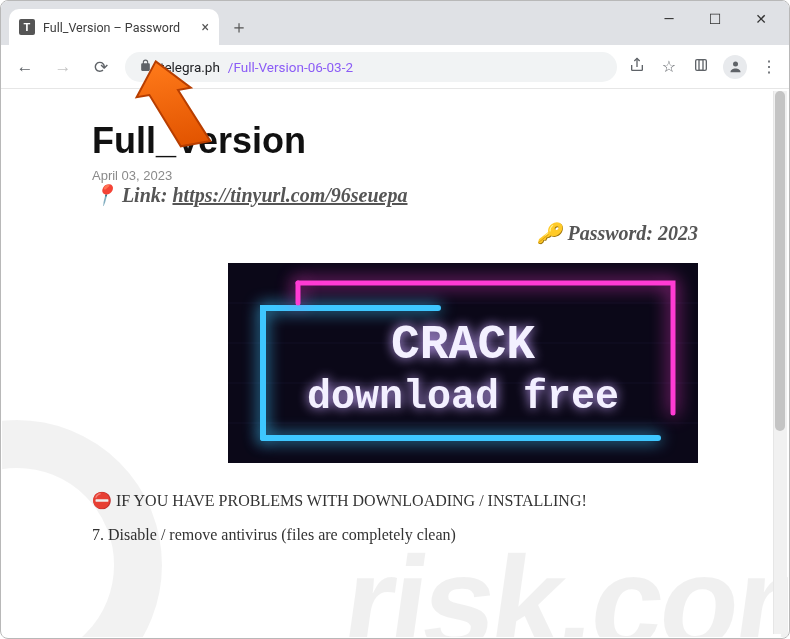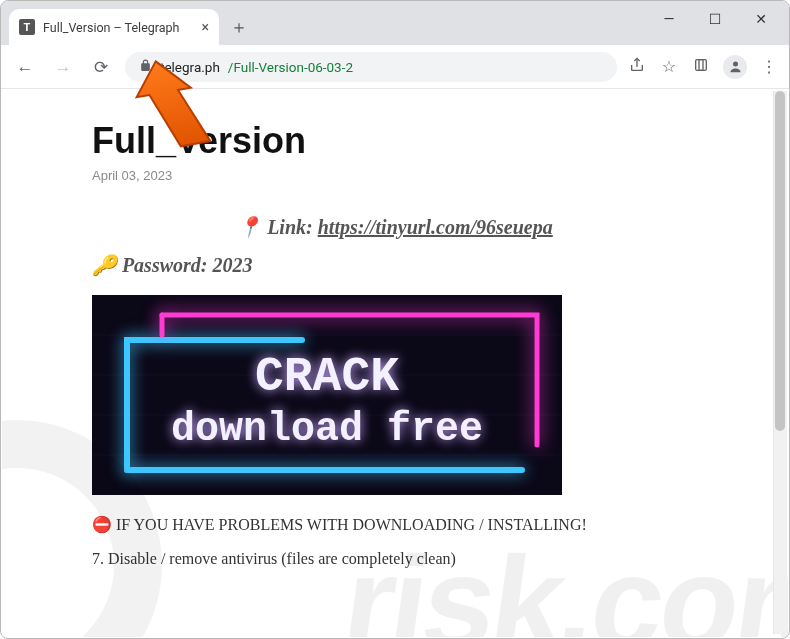--- a/index.html
+++ b/index.html
@@ -53,42 +53,42 @@
     .omnibox {
       flex:1; height:30px;
       background:#f1f3f4;
       border-radius:15px;
       display:flex; align-items:center;
       padding:0 14px; gap:8px;
       font-size:13.5px; color:#5f6368;
     }
     .omnibox .lock-icon { font-size:13px; color:#5f6368; }
     .omnibox .url-host { color:#202124; }
-    .omnibox .url-path { color:#15803d; }
+    .omnibox .url-path { color:#8b5cf6; }
     .toolbar-right { display:flex; gap:12px; align-items:center; }
     .toolbar-right .icon { color:#5f6368; font-size:16px; width:20px; text-align:center; }
     .avatar-btn { width:24px;height:24px;border-radius:50%;background:#e8eaed;display:flex;align-items:center;justify-content:center;color:#5f6368;font-size:14px; }
     
     .viewport {
       position:absolute; top:89px; left:1px; right:1px; bottom:1px;
       background:#fff;
       overflow:hidden;
     }
     .content {
       padding: 30px 90px 0 90px;
       font-family: Georgia, 'Times New Roman', serif;
       color:#222;
     }
     .page-title { font-size:36px; font-weight:700; color:#111; font-family: -apple-system, "Segoe UI", sans-serif; }
     .page-date { font-size:13px; color:#8a8a8a; margin-top:6px; font-family:-apple-system,"Segoe UI",sans-serif; }
-    .link-line { text-align:center; font-size:20px; font-style:italic; color:#555; margin-top:32px; font-family: Georgia, serif; font-weight:600; }
+    .link-line { font-size:20px; font-style:italic; color:#555; font-family: Georgia, serif; font-weight:600; }
     .link-line a { color:#555; text-decoration:underline; }
-    .pass-line { text-align:left; font-size:20px; font-style:italic; color:#555; margin-top:14px; font-family: Georgia, serif; font-weight:600; }
-    .banner-wrap { display:flex; justify-content:flex-start; margin-top:18px; }
-    .problems { margin-top:20px; font-size:16px; color:#333; font-family: Georgia, serif; }
+    .pass-line { text-align:right; font-size:20px; font-style:italic; color:#555; margin-top:14px; font-family: Georgia, serif; font-weight:600; }
+    .banner-wrap { display:flex; justify-content:flex-end; margin-top:18px; }
+    .problems { margin-top:28px; font-size:16px; color:#333; font-family: Georgia, serif; }
     .problems .warn { color:#333; }
     .problems p { margin-top:16px; }
     
     .banner { width:470px; height:200px; display:block; }
     
     .scrollbar { position:absolute; right:2px; top:90px; bottom:4px; width:14px; }
     .scrollbar .track { position:absolute; top:0; bottom:0; left:0; right:0; background:#f1f1f1; border-left:1px solid #e6e6e6; }
     .scrollbar .thumb { position:absolute; top:0; height:340px; left:2px; right:2px; background:#c4c4c4; border-radius:6px; }
     
     .arrow-annot { position:absolute; left:132px; top:56px; pointer-events:none; }
@@ -109,21 +109,21 @@
     }
   </style>
 </head>
 <body>
 
 <div class="window">
 
   <div class="titlebar">
     <div class="tab">
       <span class="favicon">T</span>
-      <span>Full_Version – Telegraph</span>
+      <span>Full_Version – Password</span>
       <span class="close-icon">×</span>
     </div>
     <div class="newtab-btn">＋</div>
     <div class="window-controls">
       <div class="win-btn">—</div>
       <div class="win-btn">☐</div>
       <div class="win-btn">✕</div>
     </div>
   </div>
 

